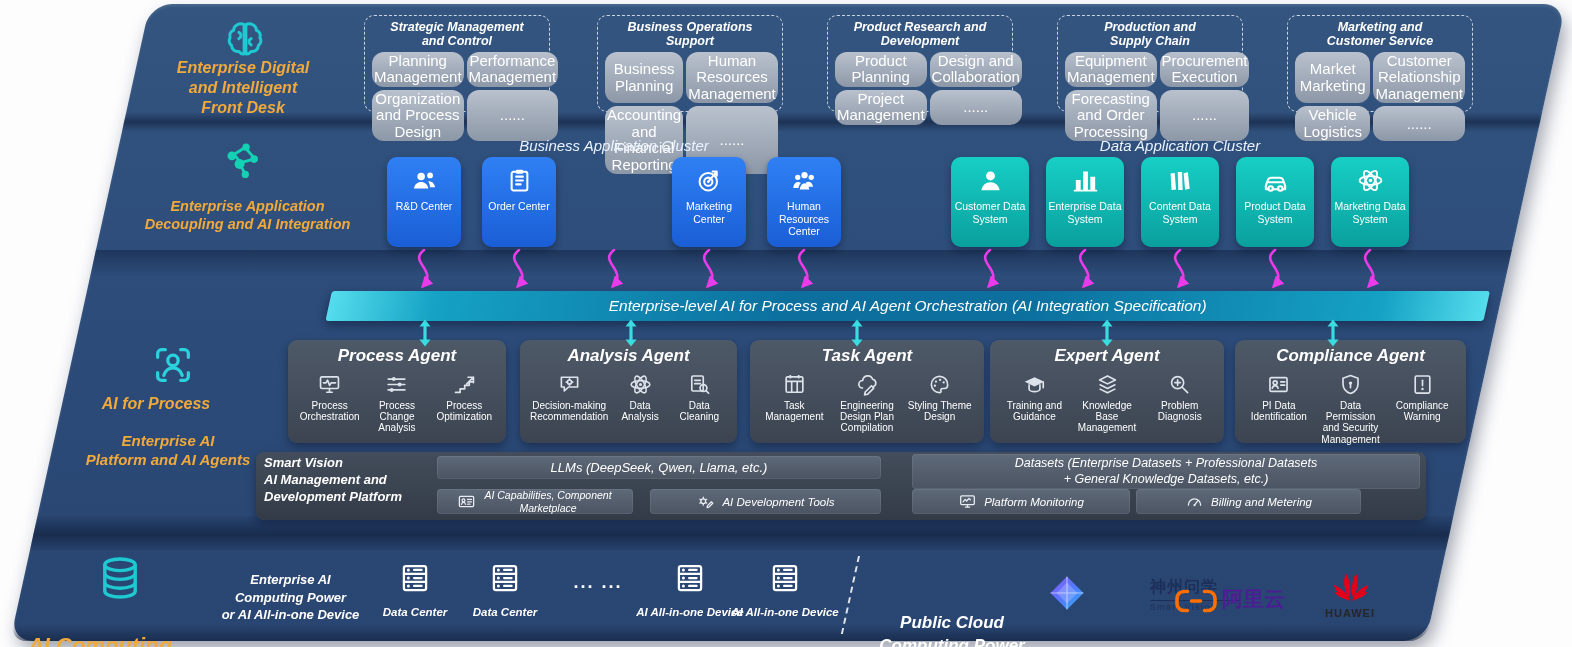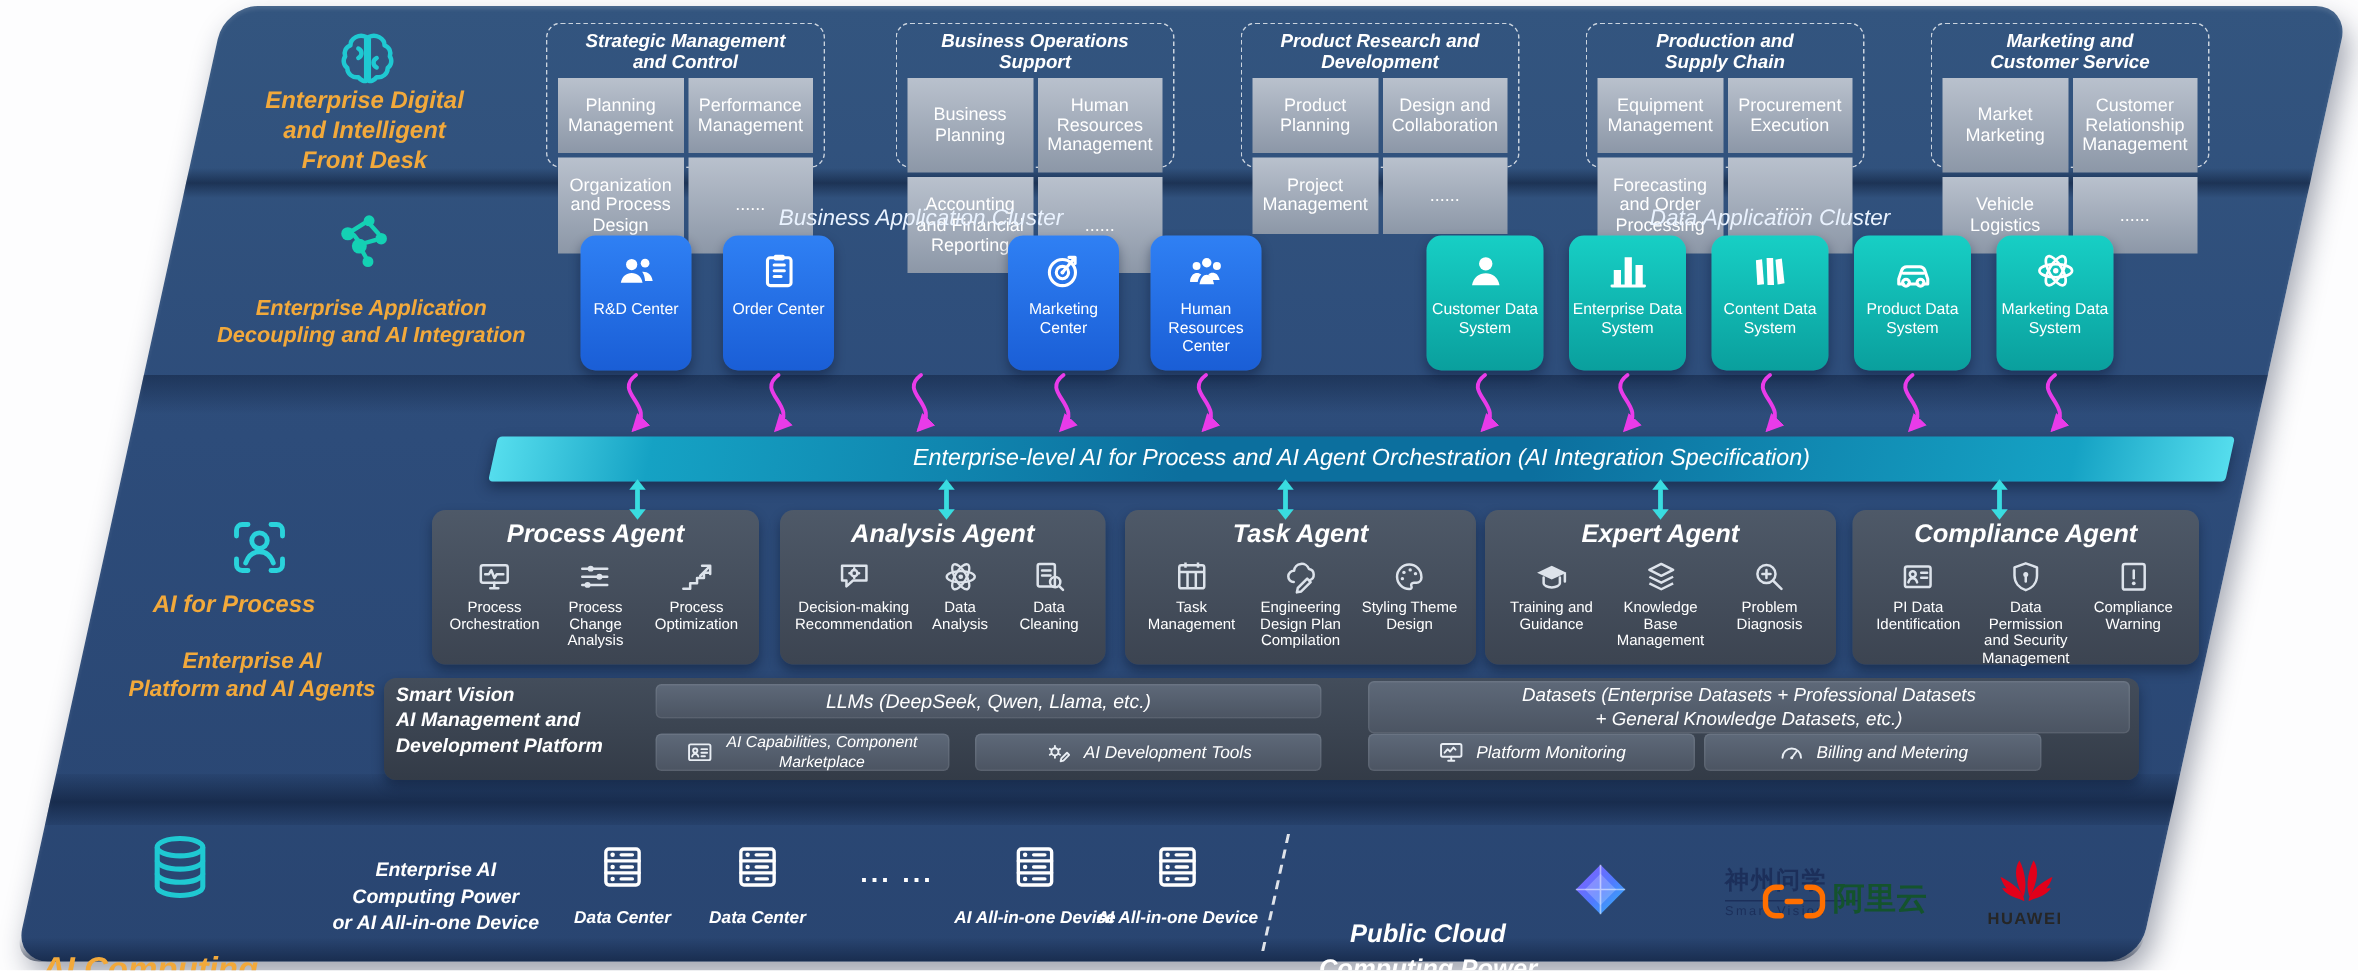--- a/index.html
+++ b/index.html
@@ -21,22 +21,22 @@
   .pre{white-space:pre-line;}
 
   .orange-label{position:absolute;color:#f2a93b;font-weight:bold;font-style:italic;text-align:center;line-height:1.25;white-space:pre-line;}
   .cluster-title{position:absolute;top:137px;color:#eaf3ff;font-style:italic;font-size:15px;text-align:center;width:260px;}
 
   
   .dgroup{position:absolute;top:15px;width:186px;height:97px;border:1.6px dashed rgba(255,255,255,.75);
           border-radius:10px;box-sizing:border-box;padding:4px 7px;}
   .dg-title{color:#fff;font-style:italic;font-weight:bold;font-size:12.5px;line-height:1.15;text-align:center;white-space:pre-line;margin-bottom:3px;}
   .dg-chips{display:grid;grid-template-columns:1fr 1fr;gap:3px;}
-  .chip{background:linear-gradient(180deg,#b9c1cd,#8c97a7);border-radius:0;color:#fff;font-size:12px;line-height:1.1;
-        min-height:22px;display:flex;align-items:center;justify-content:center;text-align:center;padding:12px 2px;}
+  .chip{background:linear-gradient(180deg,#b9c1cd,#8c97a7);border-radius:12px;color:#fff;font-size:15px;line-height:1.1;
+        min-height:22px;display:flex;align-items:center;justify-content:center;text-align:center;padding:1px 2px;}
 
   
   .appbox{position:absolute;top:157px;width:74px;height:90px;border-radius:10px;display:flex;flex-direction:column;
           align-items:center;box-sizing:border-box;padding-top:9px;box-shadow:0 4px 7px rgba(8,18,45,.4);}
   .appbox.blue{background:linear-gradient(180deg,#2f80f4,#1a5ed6);}
   .appbox.tealb{background:linear-gradient(180deg,#17cfc5,#0a9f9d);width:78px;}
   .app-icon{width:29px;height:29px;color:#fff;flex:0 0 auto;}
   .applabel{color:#fff;font-size:10.5px;line-height:1.2;text-align:center;margin-top:5px;padding:0 2px;}
 
   
@@ -66,21 +66,21 @@
   
   .devcol{position:absolute;top:560px;display:flex;flex-direction:column;align-items:center;}
   .dev-icon{width:36px;height:36px;color:#fff;}
   .dev-label{color:#fff;font-style:italic;font-weight:bold;font-size:11.5px;margin-top:10px;text-align:center;white-space:nowrap;}
   .white-block{position:absolute;color:#fff;font-style:italic;font-weight:bold;text-align:center;line-height:1.35;white-space:pre-line;}
   .vdash{position:absolute;left:858px;top:556px;height:78px;width:0;border-left:2px dashed rgba(255,255,255,.85);
          transform:skewX(-12.4deg);transform-origin:0 0;}
   .sv-text{position:absolute;left:1150px;top:577px;width:90px;color:#1c2f5a;}
   .sv-zh{font-size:16px;font-weight:bold;letter-spacing:1px;}
   .sv-en{font-size:8.5px;letter-spacing:1.6px;border-top:1px solid #1c2f5a;margin-top:2px;padding-top:1px;}
-  .ali-zh{position:absolute;left:1222px;top:585px;font-size:21px;font-weight:bold;color:#14532d;}
+  .ali-zh{position:absolute;left:1222px;top:585px;font-size:21px;font-weight:bold;color:#4c1d95;}
   .hw-text{position:absolute;left:1318px;top:607px;width:64px;text-align:center;font-size:11px;font-weight:bold;
            color:#262626;letter-spacing:1px;}
   .dots{position:absolute;left:560px;top:572px;width:76px;color:#fff;font-size:18px;font-weight:bold;letter-spacing:2px;text-align:center;}
 </style>
 </head>
 <body>
 
 <svg width="0" height="0" style="position:absolute">
 <defs>
 <marker id="mhead" viewBox="0 0 10 10" refX="7.5" refY="5" markerWidth="4.6" markerHeight="4.6" orient="auto-start-reverse">

